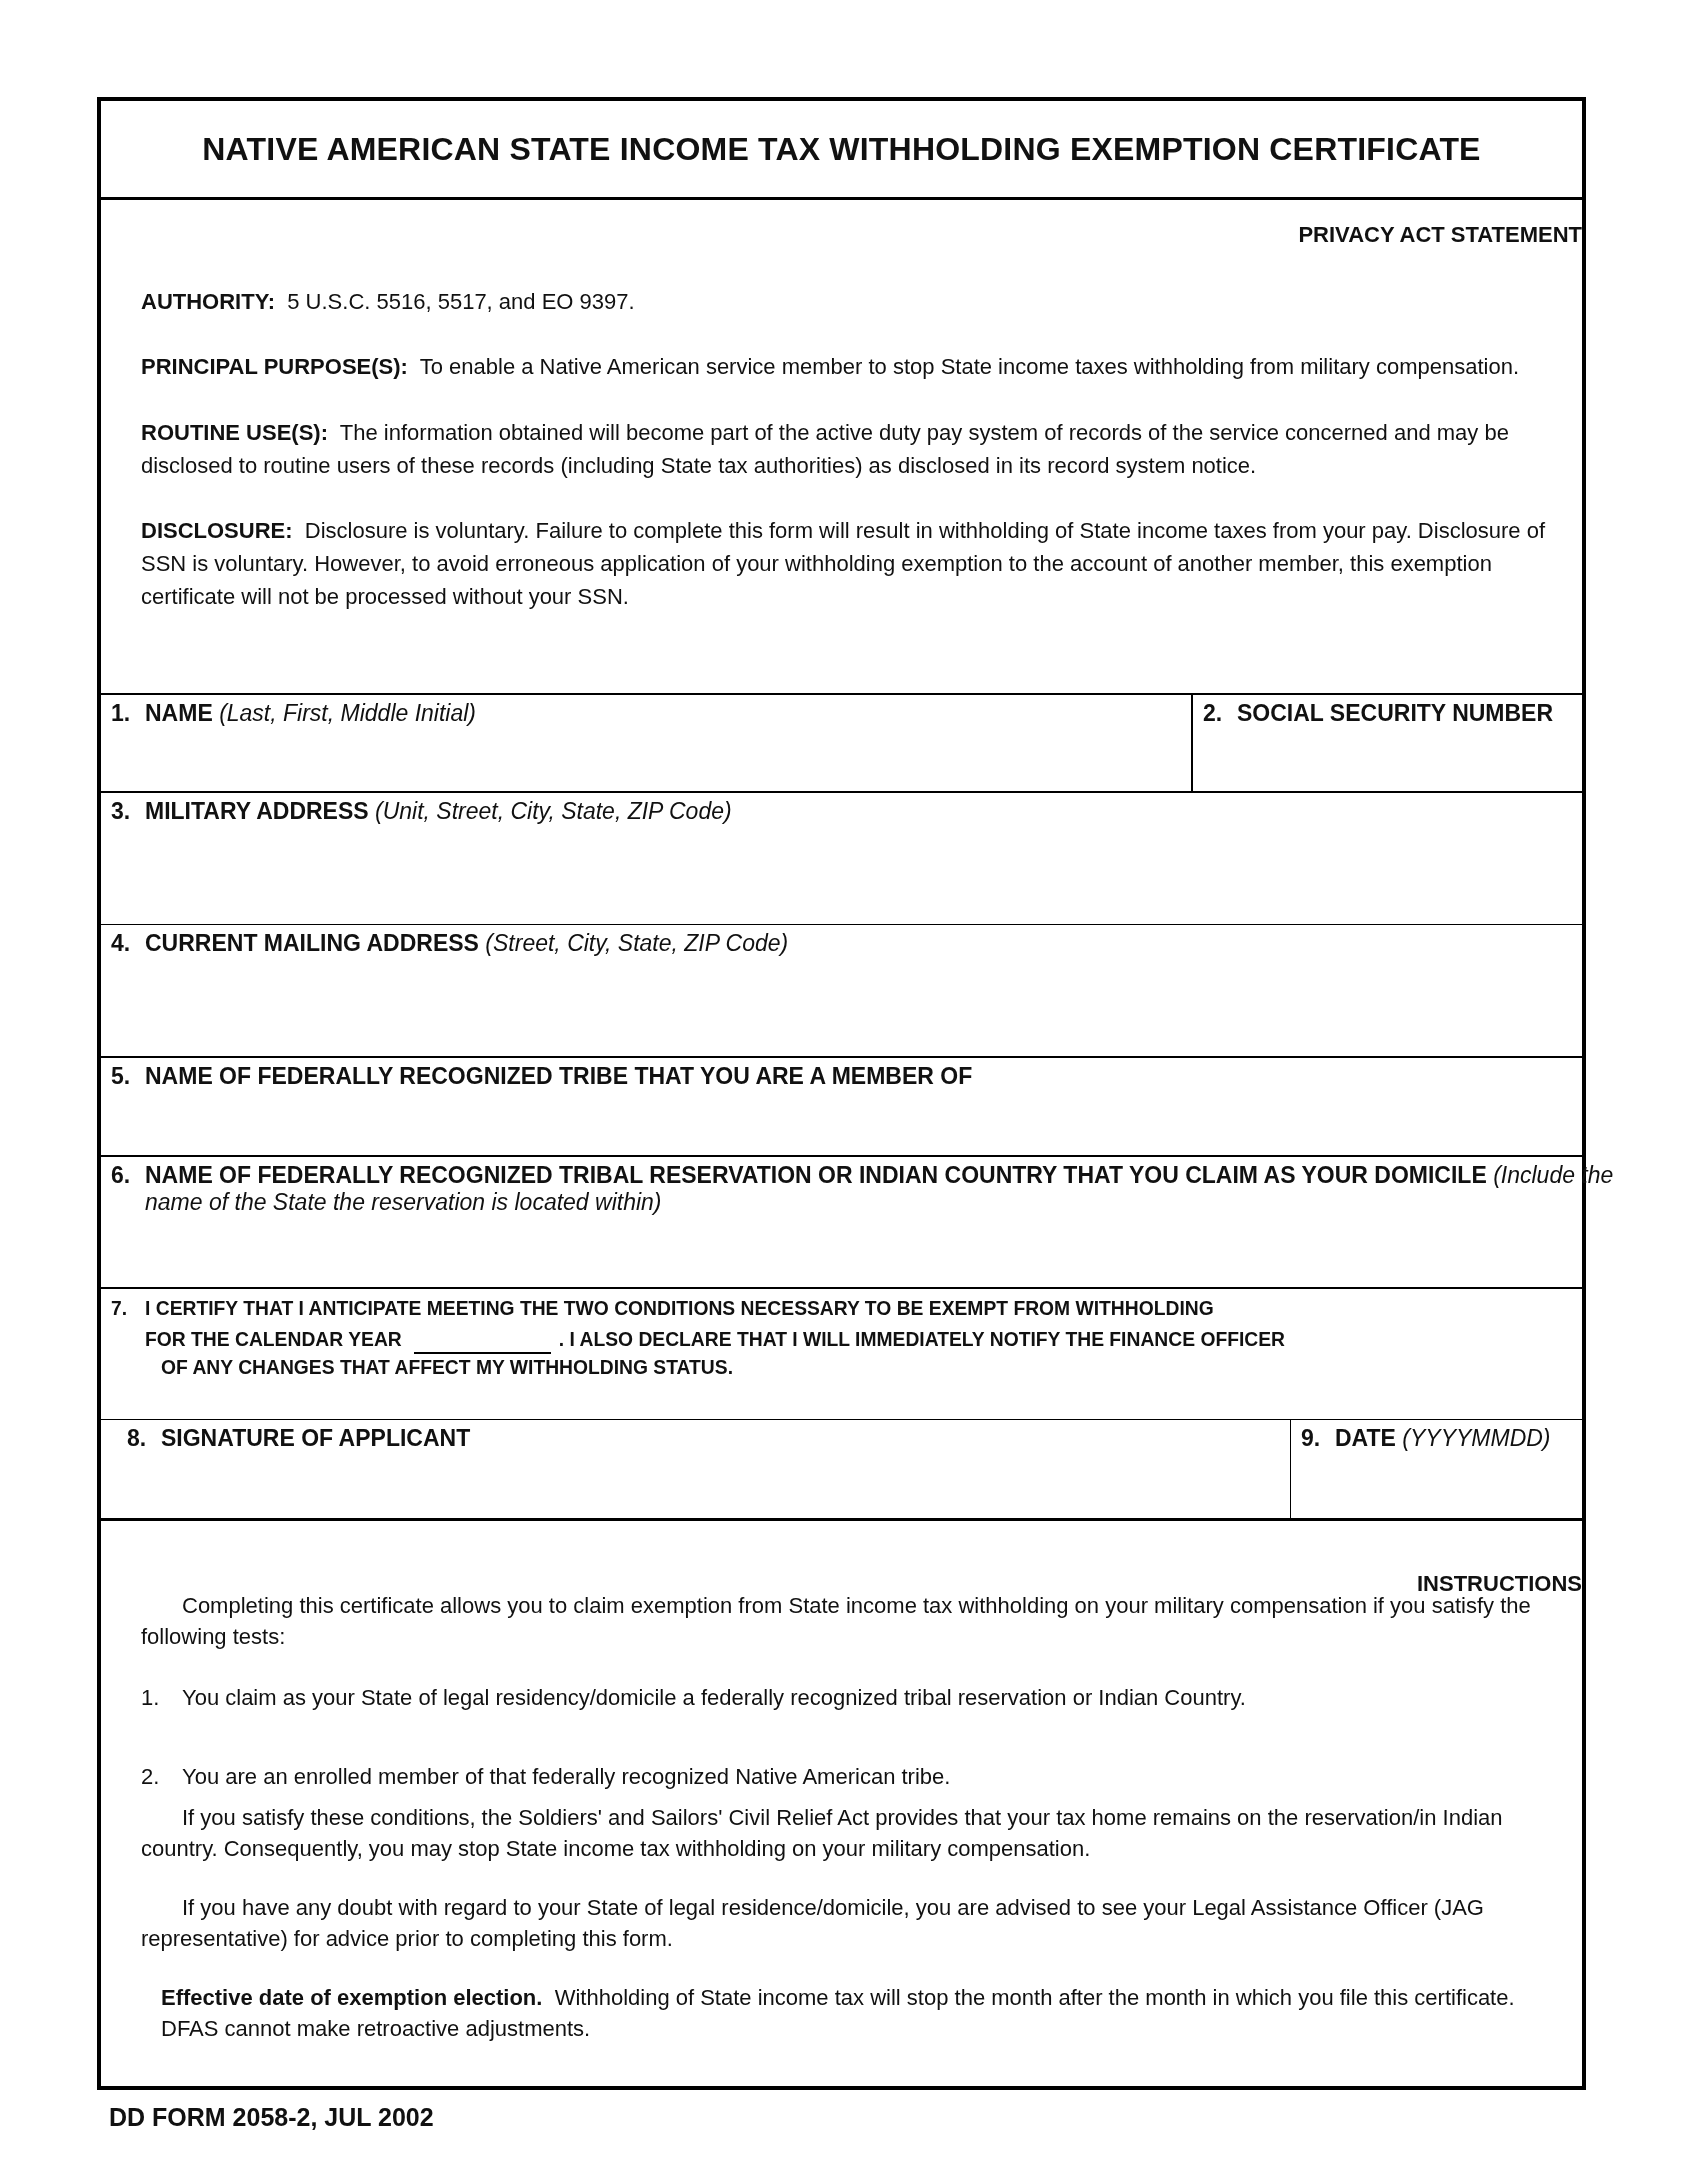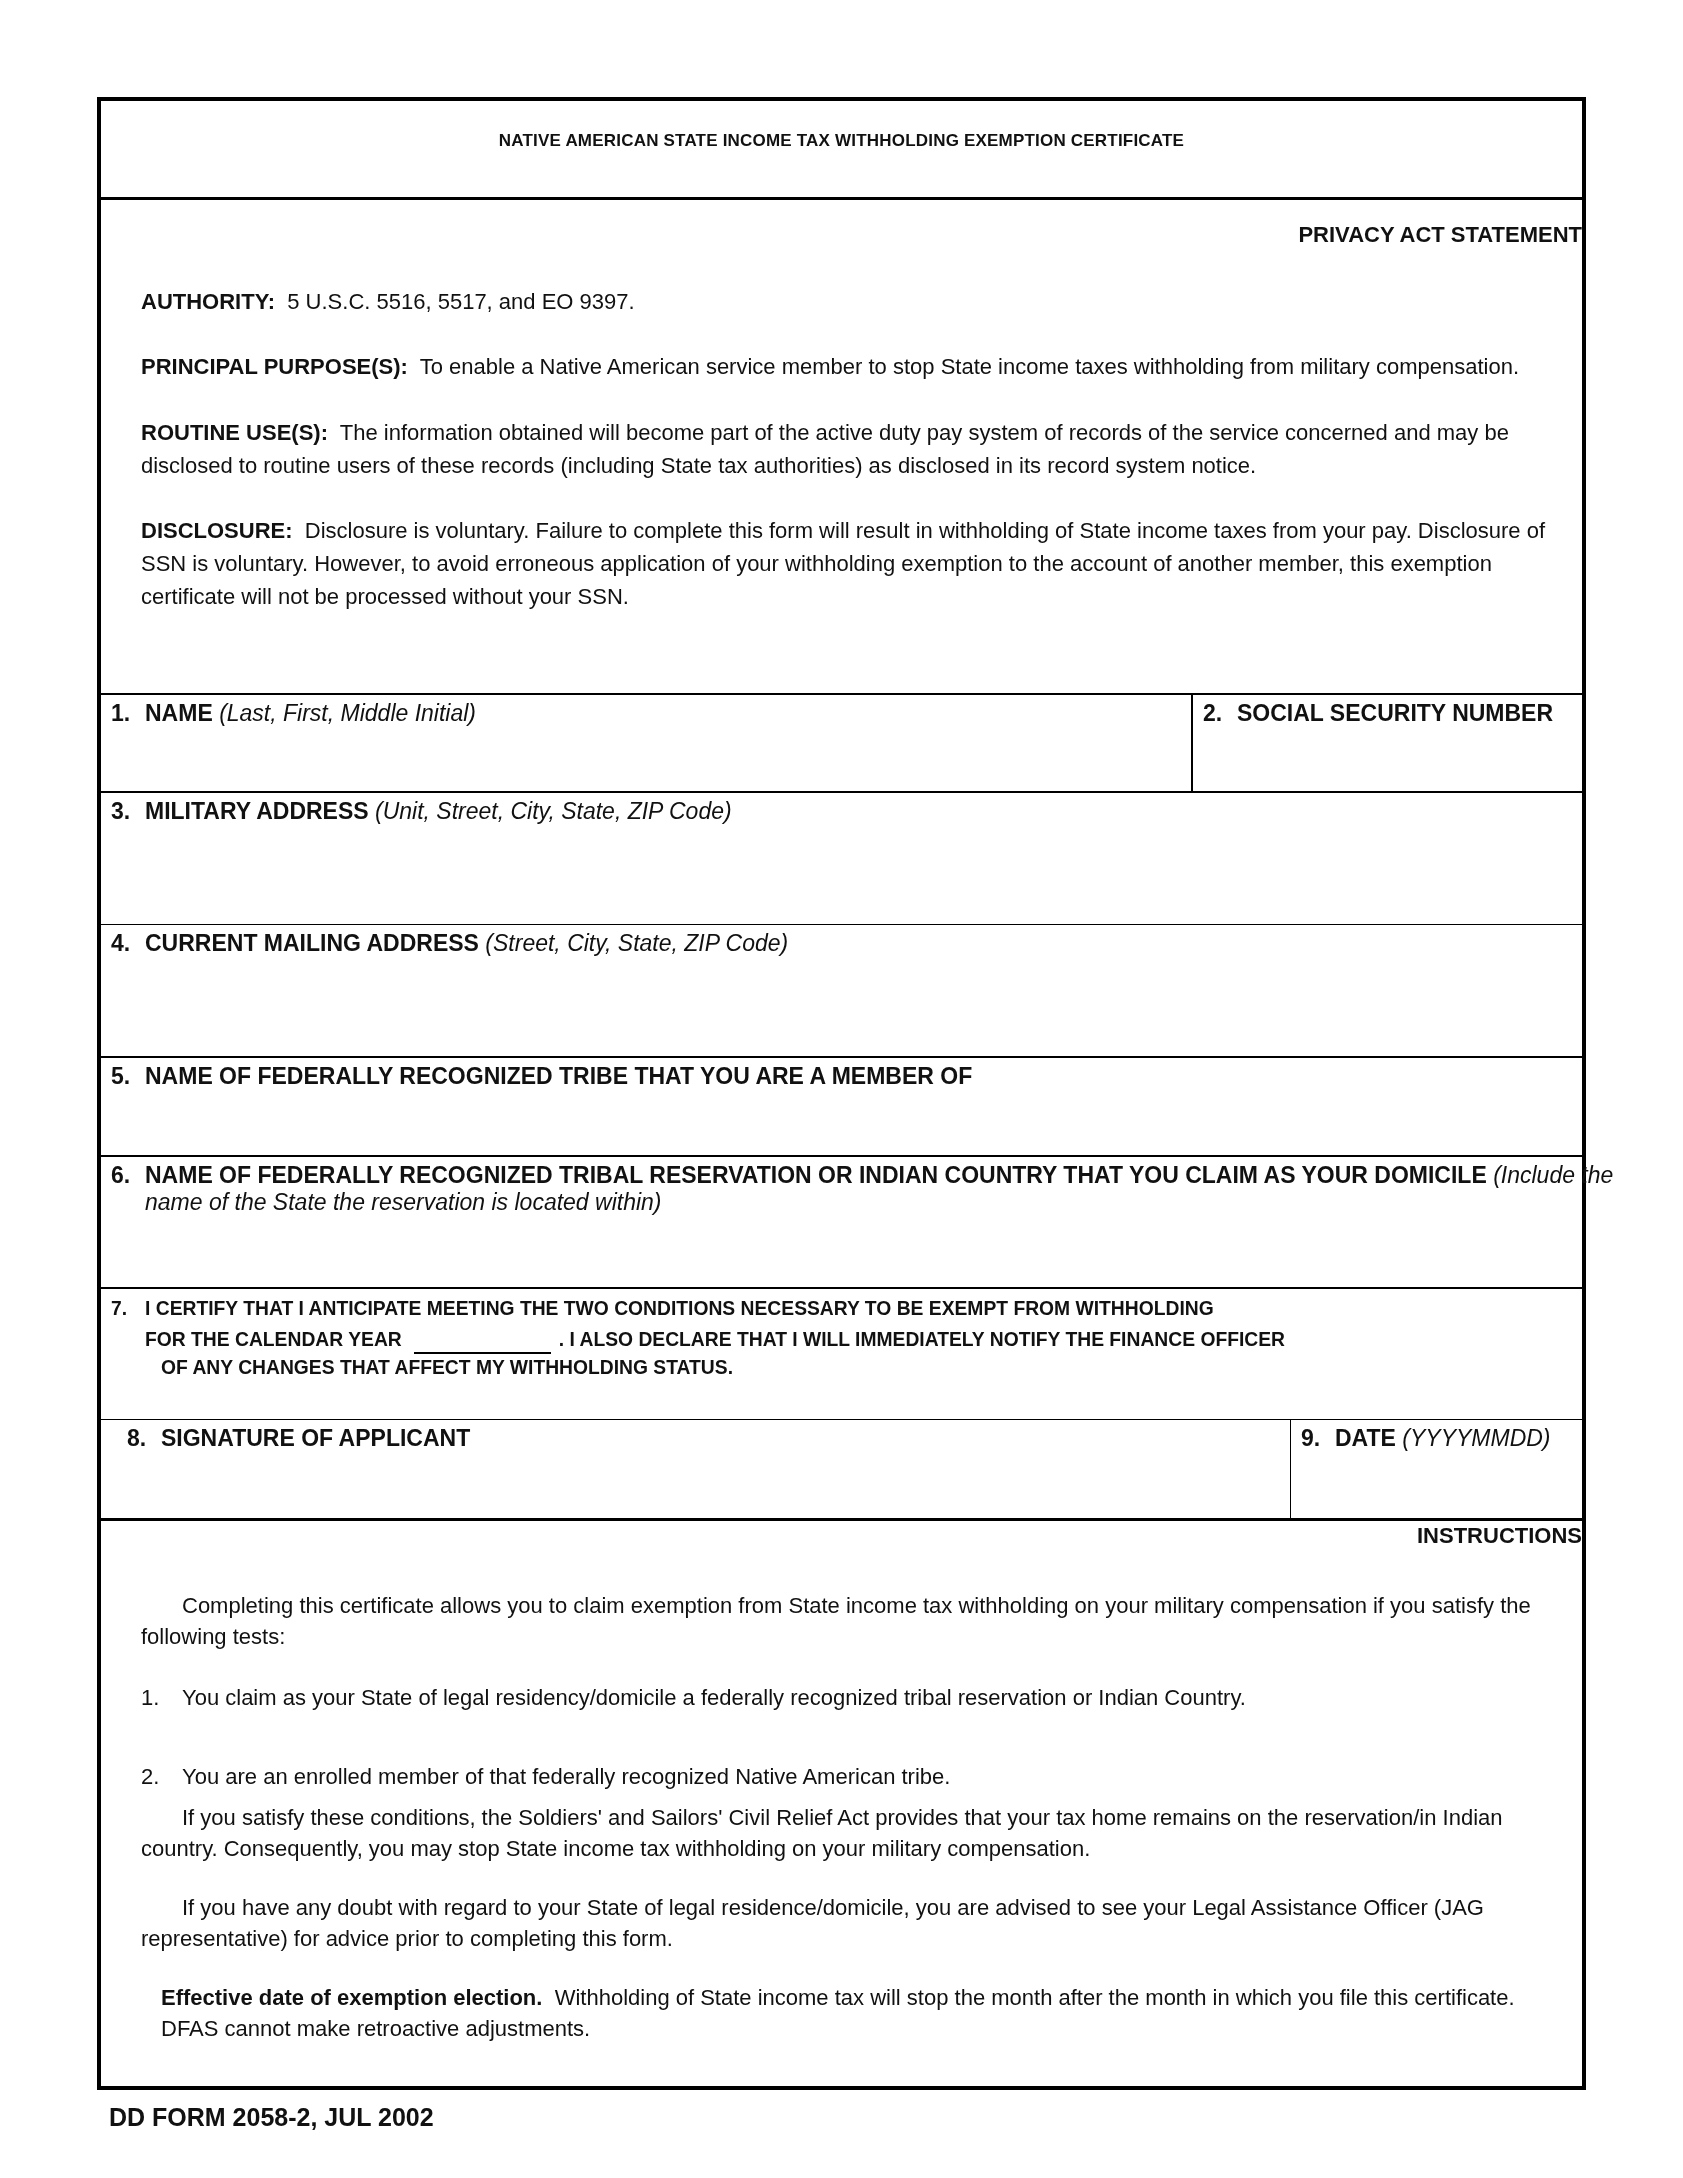--- a/index.html
+++ b/index.html
@@ -1,20 +1,20 @@
 <!DOCTYPE html>
 <html><head>
 <meta charset="utf-8">
 <style>
   html, body { margin:0; padding:0; background:#ffffff; }
   body { width:1683px; height:2178px; position:relative; font-family:"Liberation Sans", sans-serif; color:#111; }
   .form { position:absolute; left:97px; top:97px; width:1481px; height:1985px; border:4px solid #000; box-sizing:content-box; }
   .hline { position:absolute; left:0; right:0; background:#000; }
   .vline { position:absolute; width:2px; background:#000; }
-  .title { position:absolute; left:0; right:0; top:30px; text-align:center; font-weight:bold; font-size:17px; letter-spacing:0.2px; }
+  .title { position:absolute; left:0; right:0; top:30px; text-align:center; font-weight:bold; font-size:32px; letter-spacing:0.2px; }
   .center-head { position:absolute; left:0; right:0; text-align:right; font-weight:bold; font-size:22px; }
   .para { position:absolute; left:40px; right:36px; font-size:22px; line-height:33px; }
   .para b { font-weight:bold; }
   .field { position:absolute; }
   .flabel { position:absolute; left:10px; top:5px; font-size:23px; font-weight:bold; white-space:nowrap; }
   .flabel .num { display:inline-block; width:34px; }
   .flabel i { font-weight:normal; font-style:italic; }
   .finput { position:absolute; left:8px; right:8px; bottom:6px; top:34px; border:none; background:transparent; font-family:"Liberation Sans", sans-serif; font-size:20px; outline:none; }
   .cert-line { position:absolute; left:10px; font-size:19.3px; font-weight:bold; white-space:nowrap; }
   .year-input { display:inline-block; width:133px; border:none; border-bottom:2px solid #000; background:transparent; font-family:"Liberation Sans", sans-serif; font-size:19px; margin:0 8px 0 12px; height:22px; vertical-align:baseline; outline:none; }
@@ -123,21 +123,21 @@
   </div>
   <div class="vline" style="left:1189px;top:1319px;height:98px;width:1px;"></div>
   <div class="field" style="left:1190px;top:1319px;width:291px;height:98px;">
     <div class="flabel">
       <span class="num">9.</span><span>DATE</span> <i>(YYYYMMDD)</i>
     </div>
     <input class="finput" type="text" value="" style="">
   </div>
   <div class="hline" style="top:1417px;height:3px;"></div>
 
-  <div class="center-head" style="top:1422px;padding-left:34px;">INSTRUCTIONS</div>
+  <div class="center-head" style="top:1470px;padding-left:34px;">INSTRUCTIONS</div>
 
   <div class="ipara" style="top:1489px;">
     <span class="indent"></span><span>Completing this certificate allows you to claim exemption from State income tax withholding on your military compensation if you satisfy the following tests:</span>
   </div>
 
   <div class="ipara" style="top:1581px;">
     <span style="display:inline-block;width:41px;">1.</span><span>You claim as your State of legal residency/domicile a federally recognized tribal reservation or Indian Country.</span>
   </div>
 
   <div class="ipara" style="top:1640px;margin-top:20px;">

